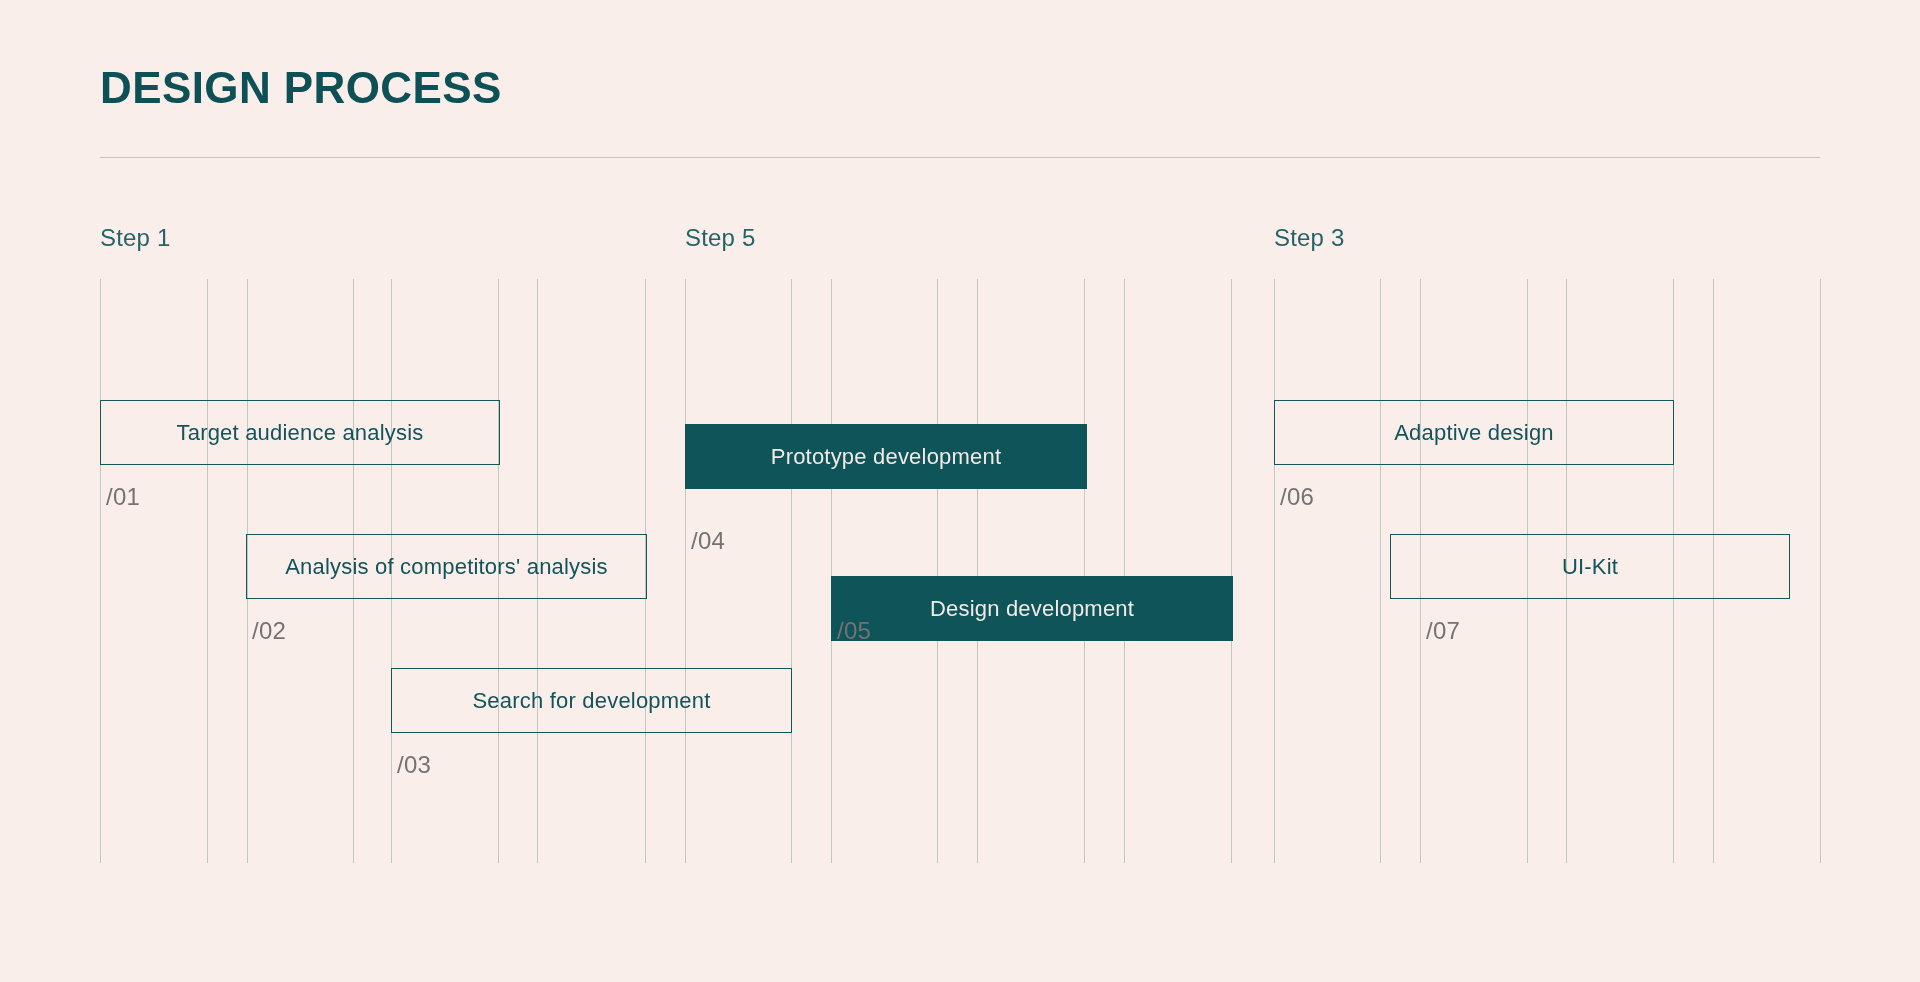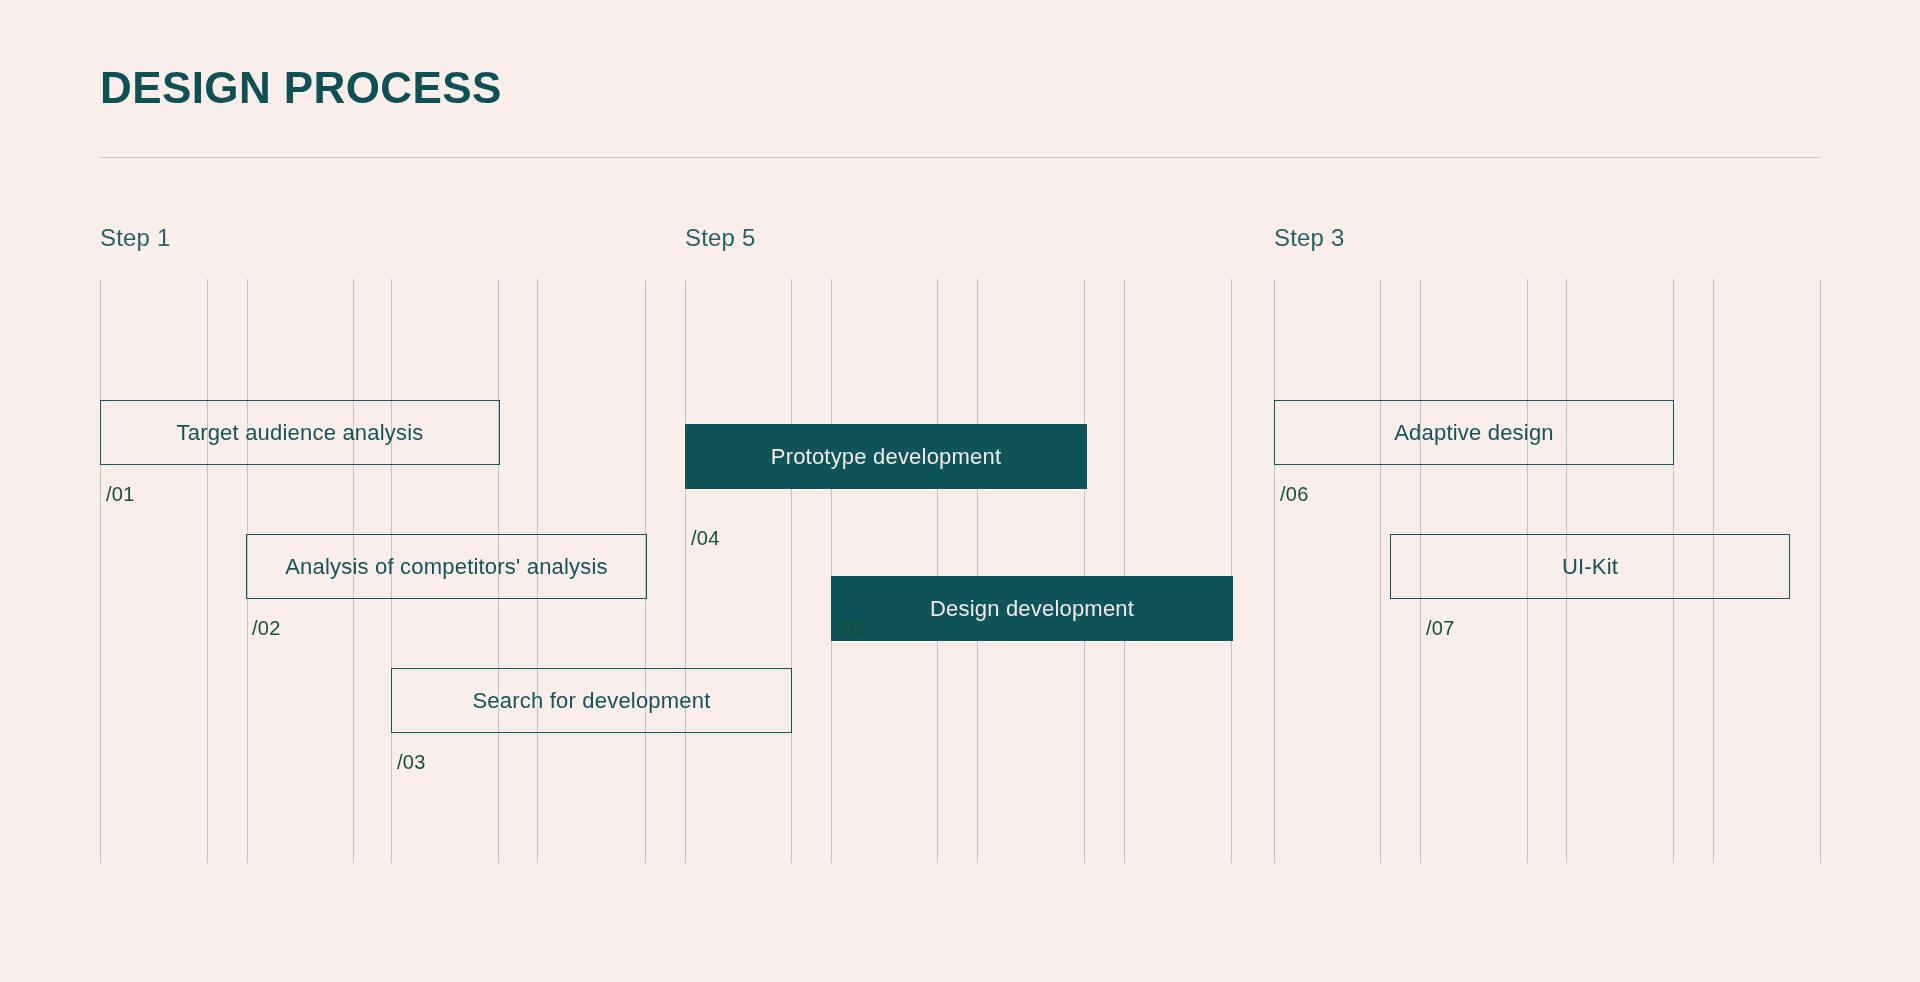--- a/index.html
+++ b/index.html
@@ -69,22 +69,22 @@
     color: #12545a;
   }
   .bar.filled {
     border: none;
     background: #0f5459;
     color: #f2eae6;
     margin-top: 24px;
   }
   .bar-num {
     position: absolute;
-    font-size: 20px;
-    color: #14532d;
+    font-size: 24px;
+    color: #737373;
     letter-spacing: .3px;
     white-space: nowrap;
   }
 </style>
 </head>
 <body>
 
 <div id="root">
 
   <div class="title">DESIGN PROCESS</div>

